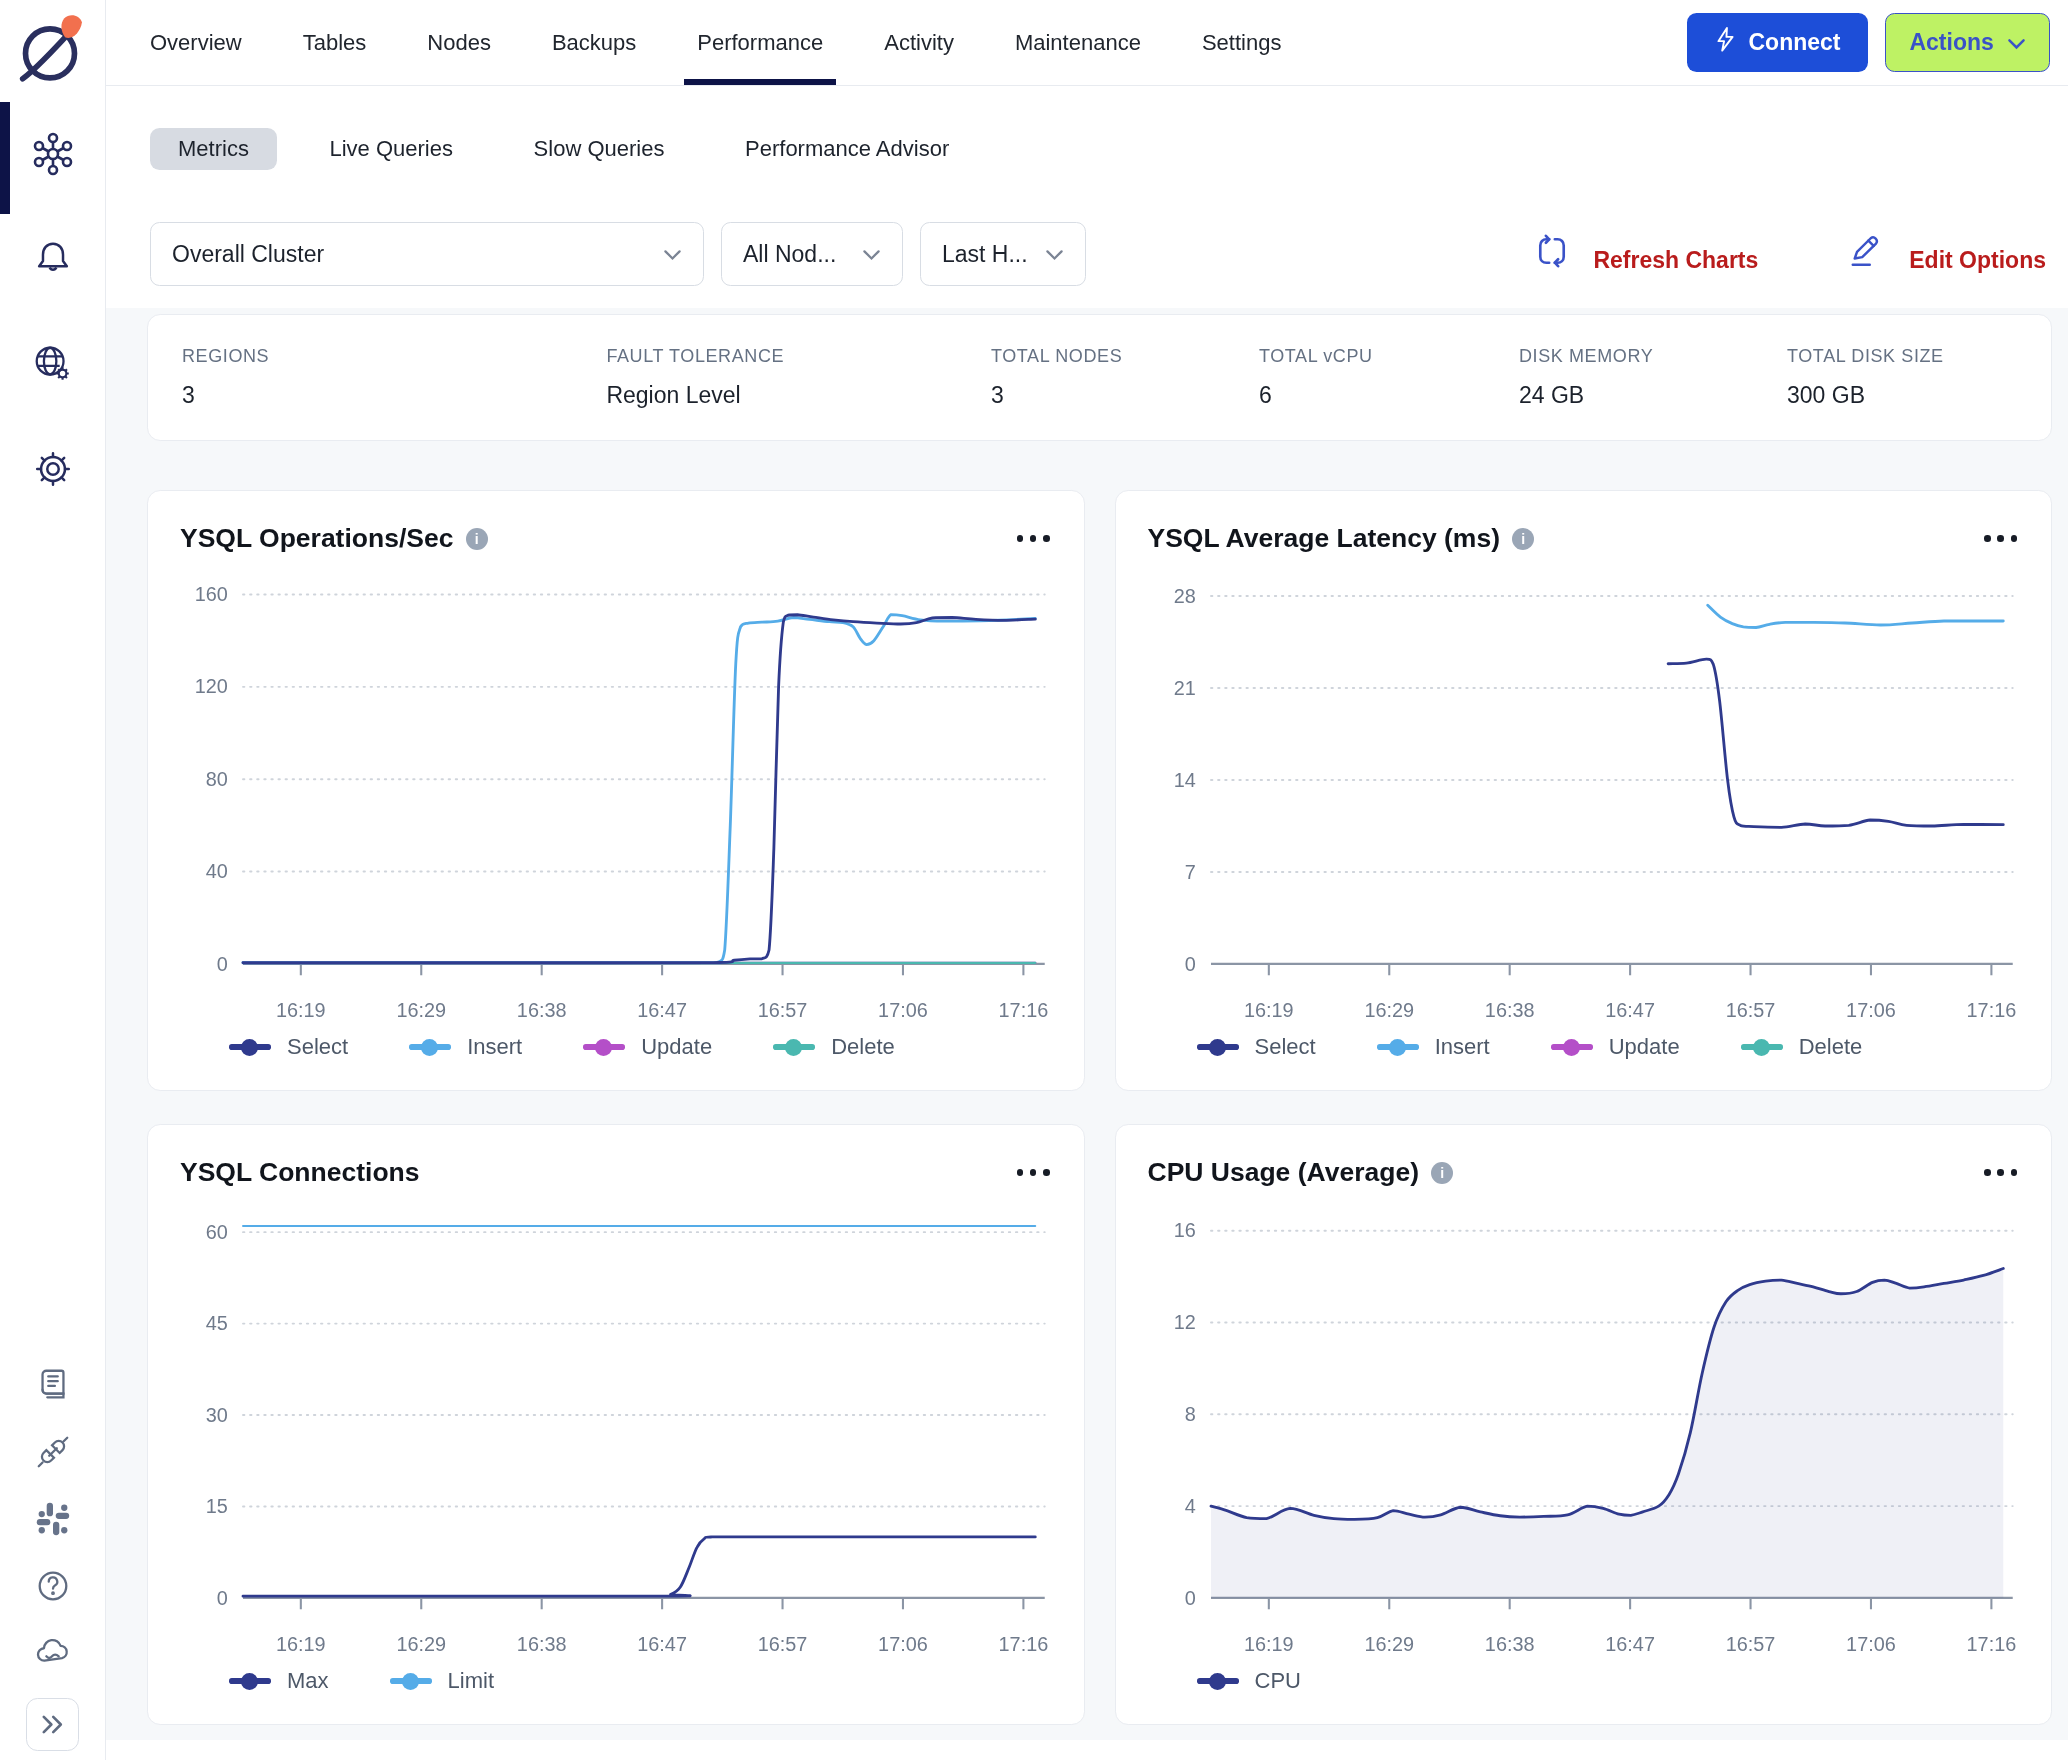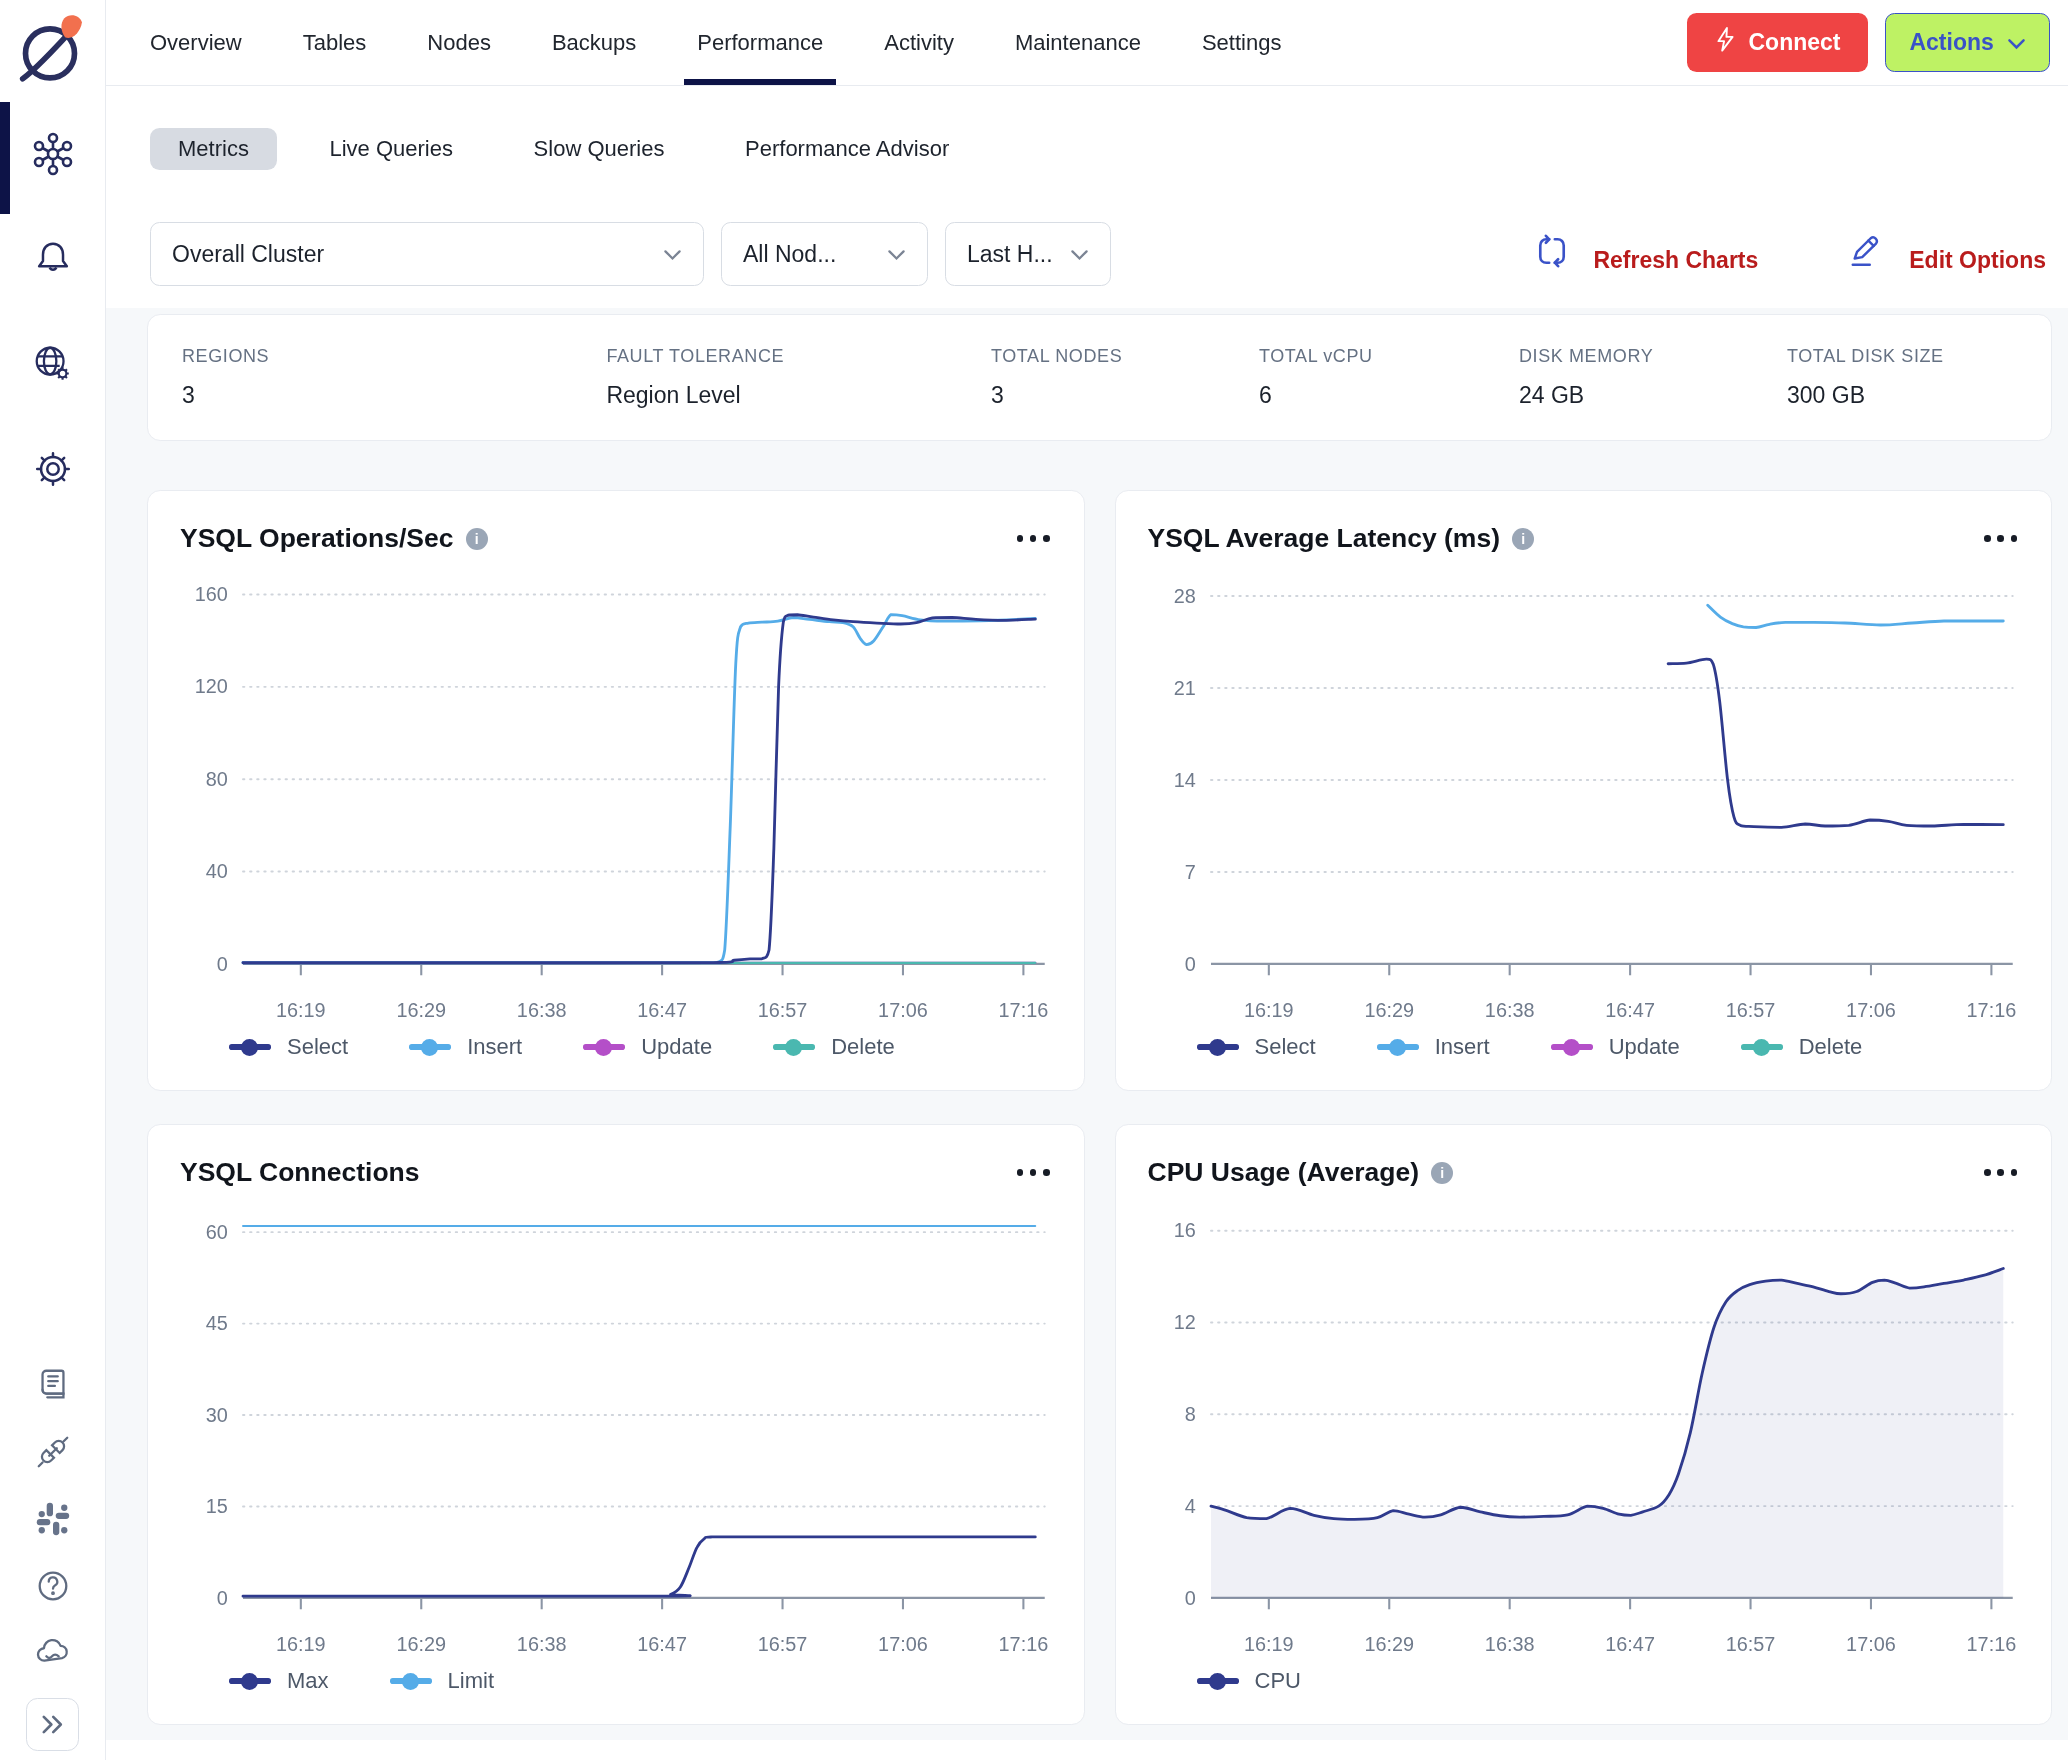--- a/index.html
+++ b/index.html
@@ -21,21 +21,21 @@
   .expand-btn { width:53px; height:53px; border:1.9px solid #d9dee6; border-radius:11.4px;
     display:flex; align-items:center; justify-content:center; cursor:pointer; background:#fff; }
   
   .main { position:absolute; left:106px; top:0; width:1963px; height:1760px; }
   .topbar { height:86px; border-bottom:0.9px solid #e8ebf0; display:flex; align-items:stretch;
     padding:0 19px 0 44px; background:#fff; }
   .tabs { display:flex; gap:61px; }
   .tab { font-size:22px; color:#21262e; display:flex; align-items:center; position:relative; cursor:pointer; white-space:nowrap; }
   .tab.active::after { content:""; position:absolute; left:-13.2px; right:-13.2px; bottom:0; height:5.7px; background:#0d1347; }
   .top-actions { margin-left:auto; display:flex; align-items:center; gap:17px; }
-  .btn-connect { background:#ef4444; color:#fff; border:none; border-radius:9.5px; height:59px;
+  .btn-connect { background:#1d4ed8; color:#fff; border:none; border-radius:9.5px; height:59px;
     padding:0 28px; font-size:23px; font-weight:bold; display:flex; align-items:center; gap:12.3px;
     font-family:"Liberation Sans",sans-serif; cursor:pointer; }
   .btn-actions { background:#bef264; color:#3a52c8; border:1.9px solid #3a52c8; border-radius:9.5px; height:59px;
     padding:0 23px; font-size:23px; font-weight:bold; display:flex; align-items:center; gap:13.2px;
     font-family:"Liberation Sans",sans-serif; cursor:pointer; }
   
   .subtabs { display:flex; align-items:center; gap:24.6px; padding:42px 0 0 44px; background:#fff; }
   .subtab { font-size:22px; color:#1d232d; padding:8px 28px; border-radius:9.5px; cursor:pointer; white-space:nowrap; }
   .subtab.active { background:#d7dbe2; }
   
@@ -208,21 +208,21 @@
 
   <div class="filters">
     <div class="select" style="width:554px">
       <span>Overall Cluster</span>
       <span>
         <svg width="19" height="12.3" viewBox="0 0 20 13" fill="none" stroke="#7b8494" stroke-width="2.4" stroke-linecap="round">
             <path d="M2.5 2.5 L10 10 L17.5 2.5"></path>
           </svg>
       </span>
     </div>
-    <div class="select" style="width:207px">
+    <div class="select" style="width:182px">
       <span>All Nod...</span>
       <span>
         <svg width="19" height="12.3" viewBox="0 0 20 13" fill="none" stroke="#7b8494" stroke-width="2.4" stroke-linecap="round">
             <path d="M2.5 2.5 L10 10 L17.5 2.5"></path>
           </svg>
       </span>
     </div>
     <div class="select" style="width:166px">
       <span>Last H...</span>
       <span>

